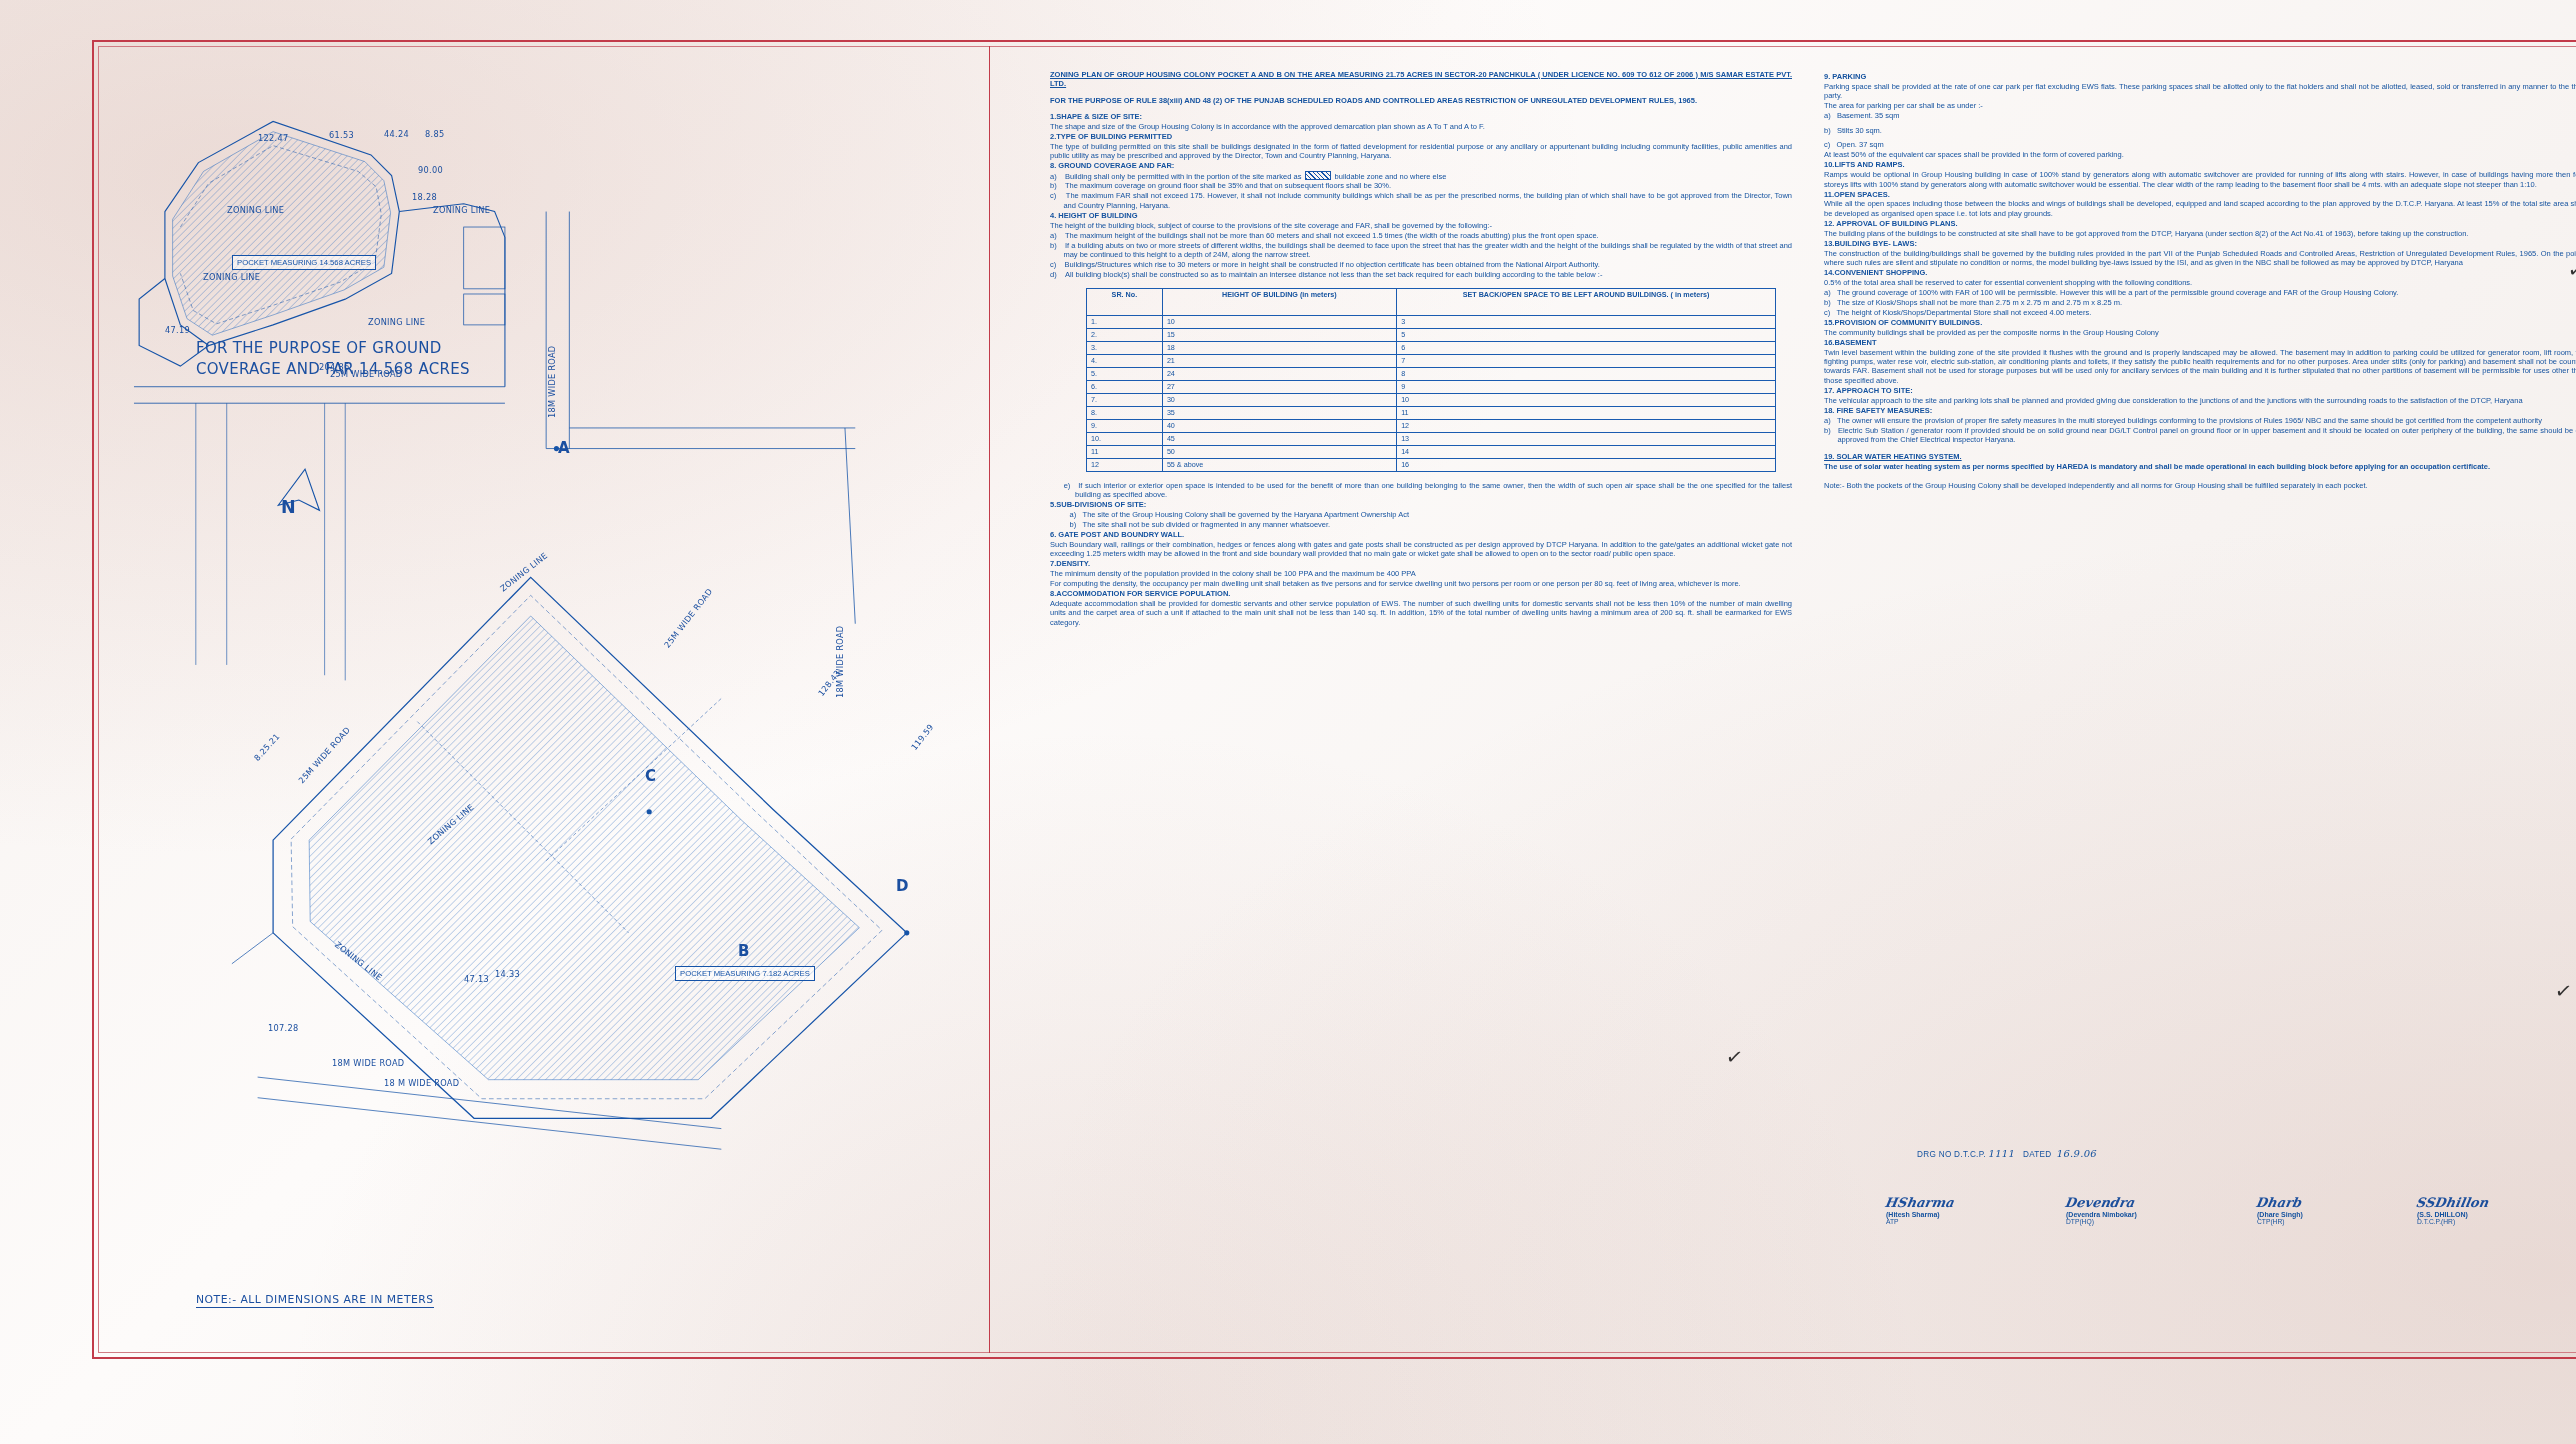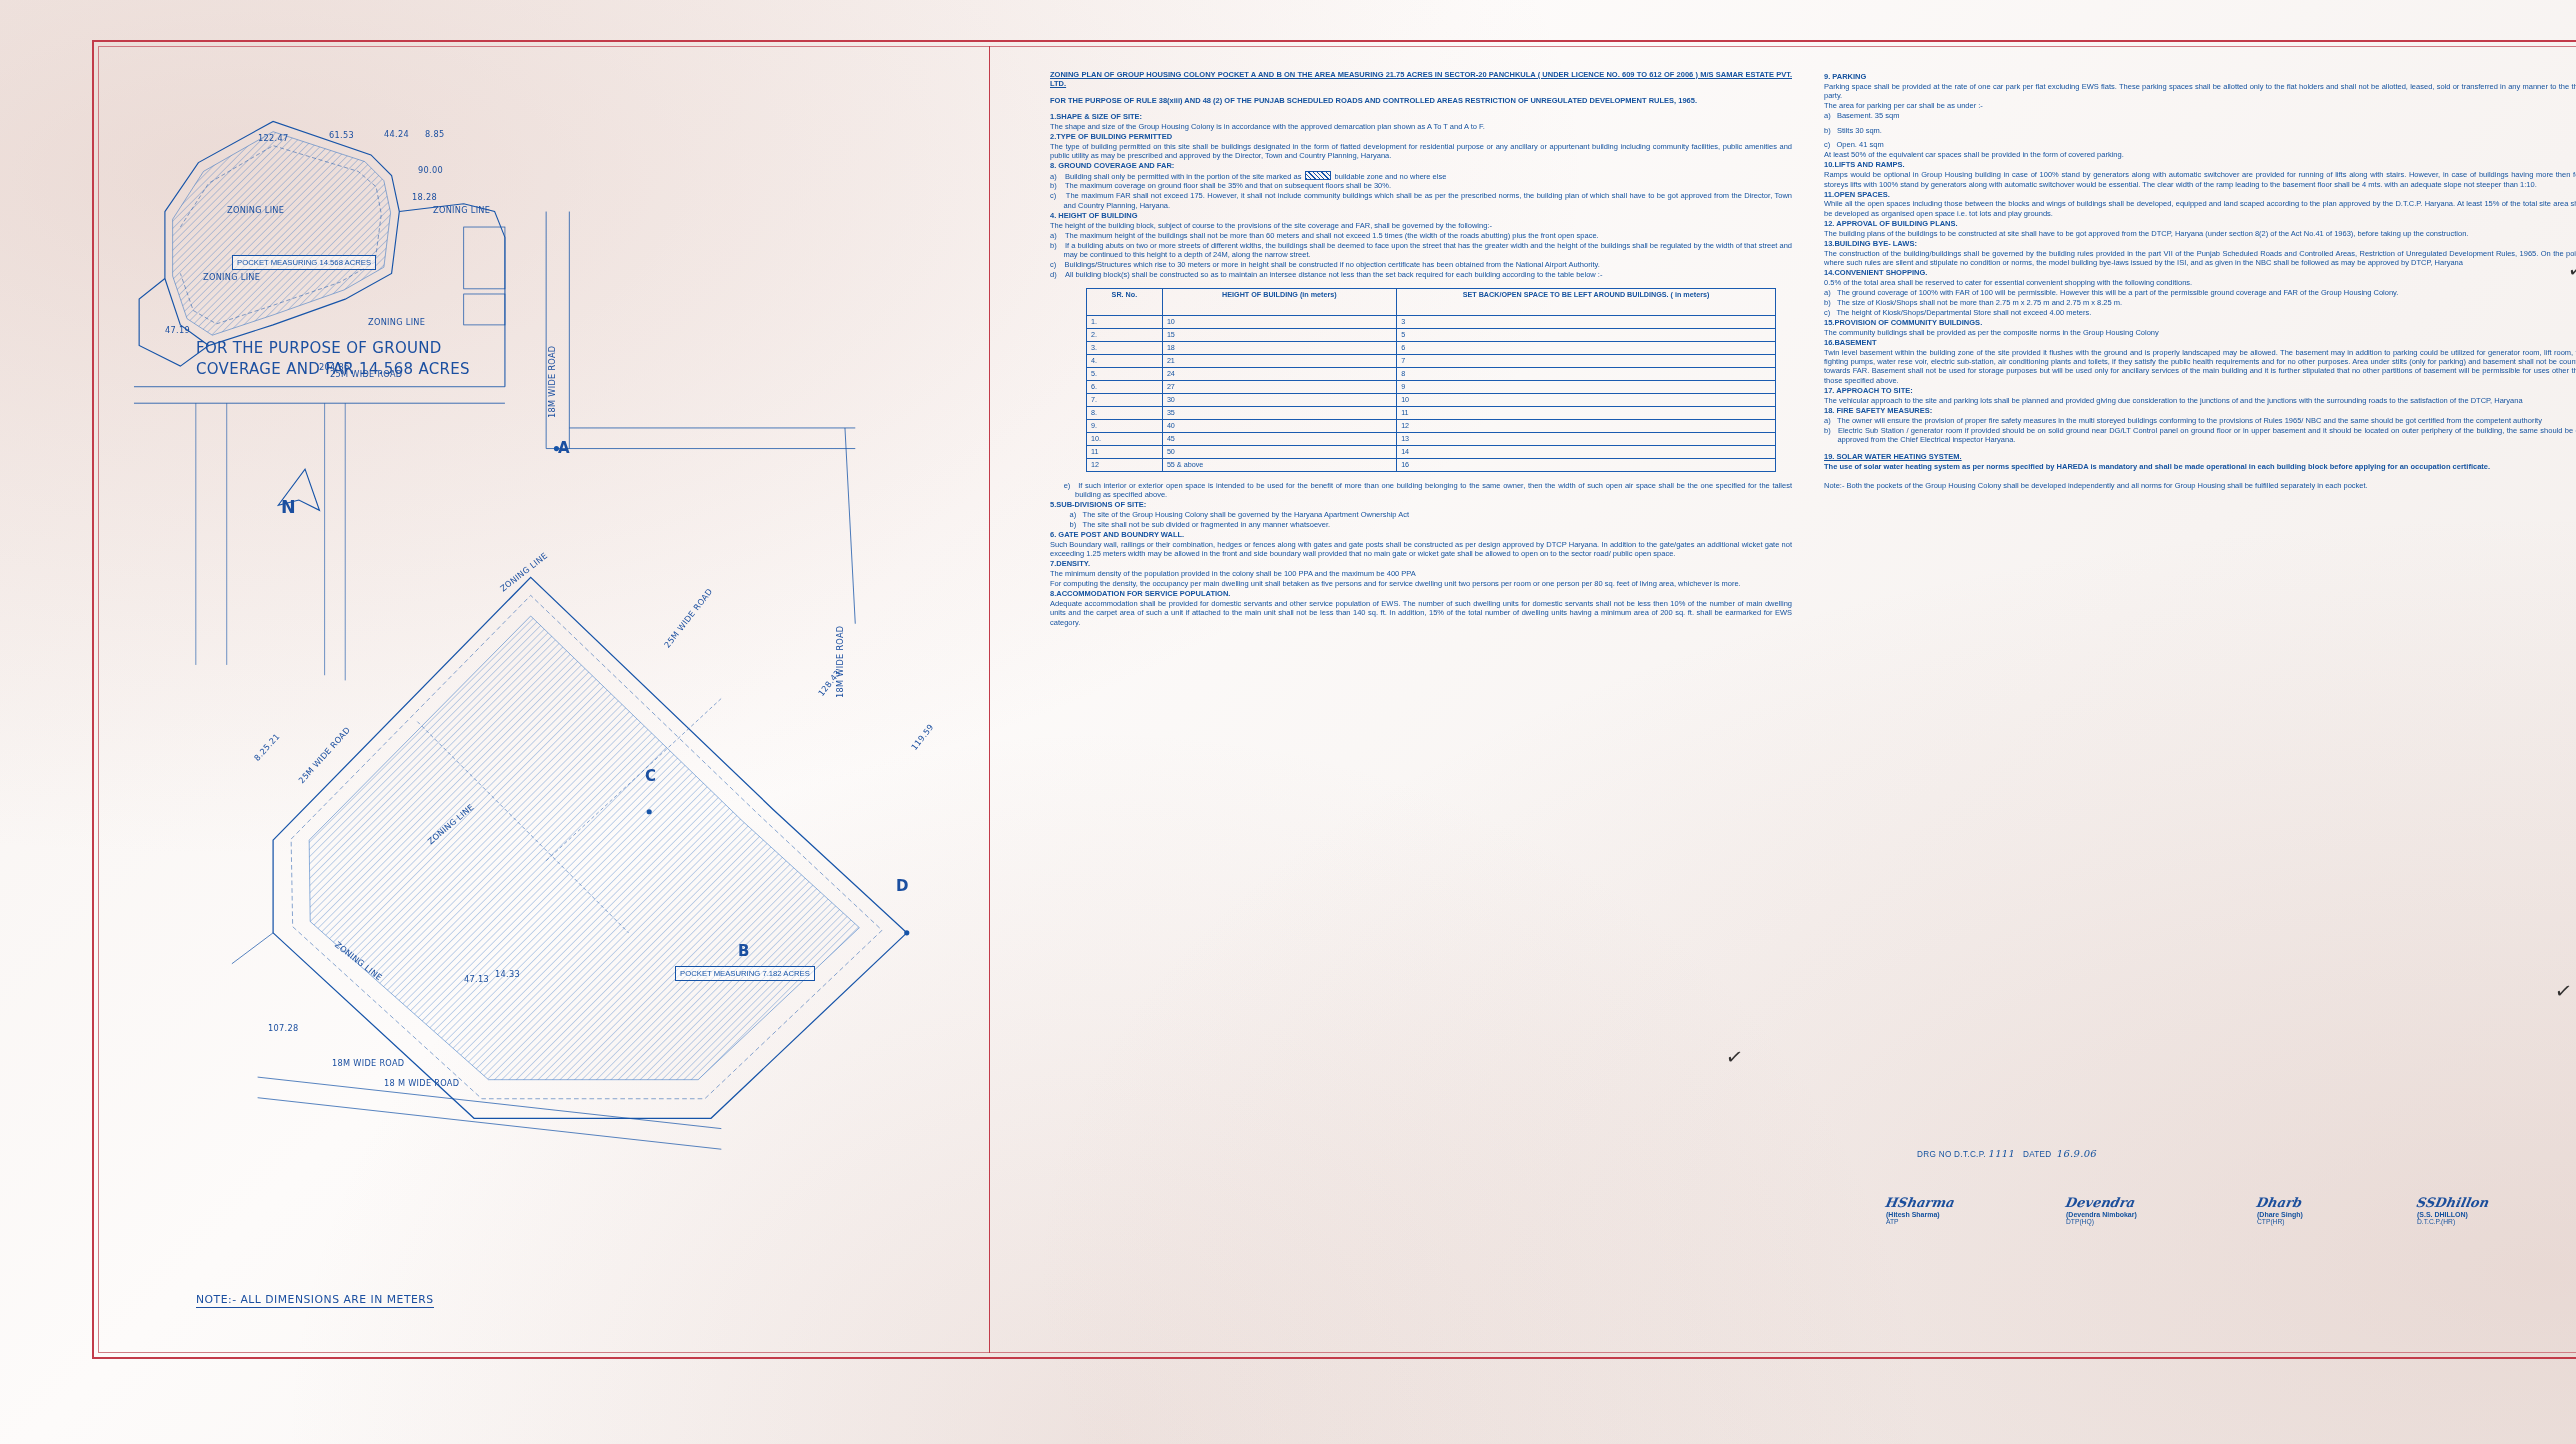--- a/index.html
+++ b/index.html
@@ -482,21 +482,21 @@
       &nbsp;&nbsp;<span>Basement.    35 sqm</span>
     </p>
     <p style="height:4.1px;">&nbsp;</p>
     <p class="ind1">
       <span>b)</span>
       &nbsp;&nbsp;<span>Stilts                    30 sqm.</span>
     </p>
     <p style="height:4.1px;">&nbsp;</p>
     <p class="ind1">
       <span>c)</span>
-      &nbsp;&nbsp;<span>Open.                  41 sqm</span>
+      &nbsp;&nbsp;<span>Open.                  37 sqm</span>
     </p>
     <p>At least 50% of the equivalent car spaces shall be provided in the form of covered parking.</p>
 
     <p class="hd">10.LIFTS AND RAMPS.</p>
     <p>Ramps would be optional in Group Housing building in case of 100% stand by generators along with automatic switchover are provided for running of lifts along with stairs. However, in case of buildings having more then four storeys lifts with 100% stand by generators along with automatic switchover would be essential. The clear width of the ramp leading to the basement floor shall be 4 mts. with an adequate slope not steeper than 1:10.</p>
 
     <p class="hd">11.OPEN SPACES.</p>
     <p>While all the open spaces including those between the blocks and wings of buildings shall be developed, equipped and land scaped according to the plan approved by the D.T.C.P. Haryana. At least 15% of the total site area shall be developed as organised open space i.e. tot lots and play grounds.</p>
 
     <p class="hd">12. APPROVAL OF BUILDING PLANS.</p>

